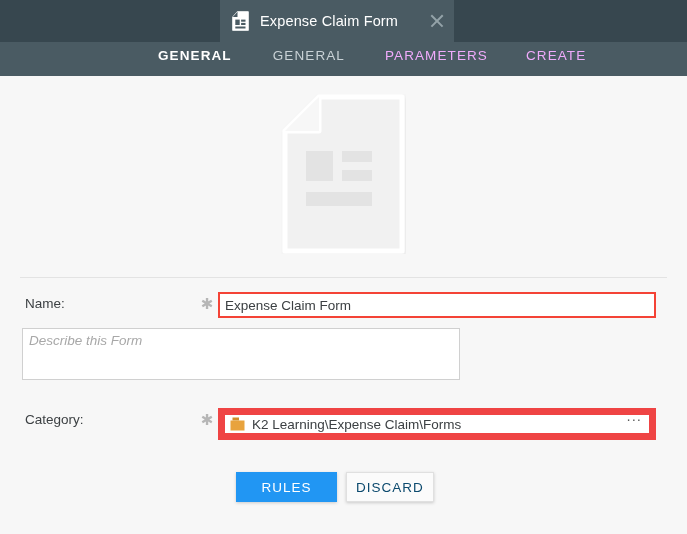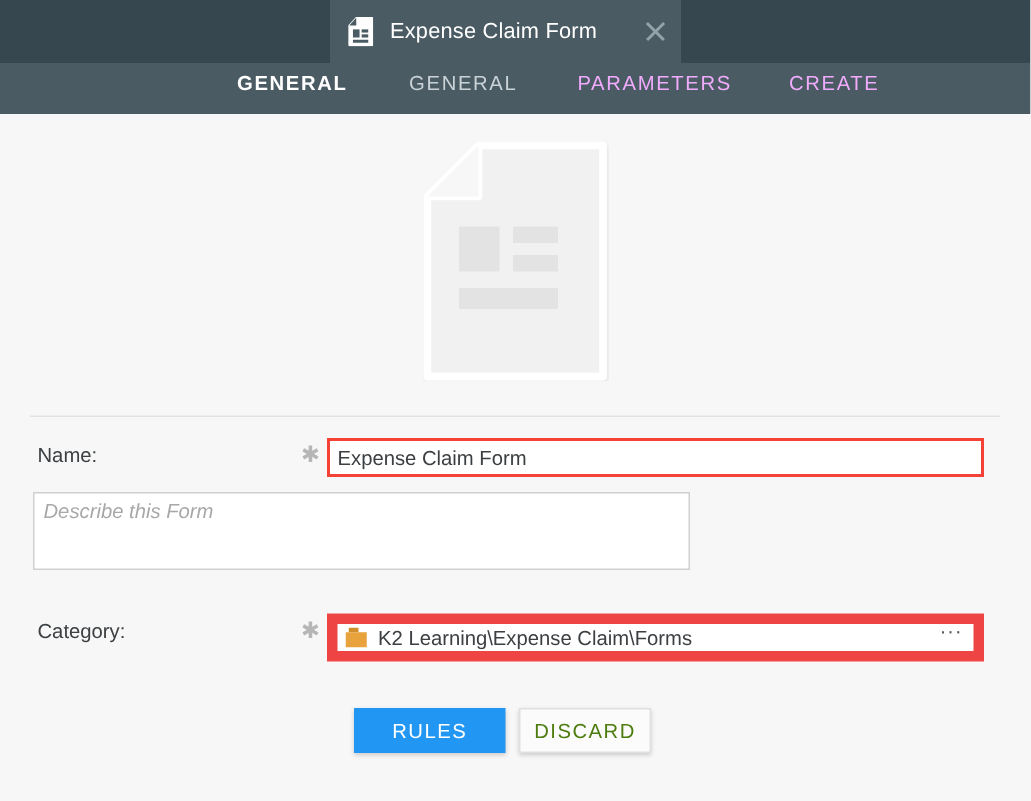--- a/index.html
+++ b/index.html
@@ -251,21 +251,21 @@
     cursor: pointer;
     box-shadow: 0 1px 3px rgba(0,0,0,.18);
   }
   .btn-primary {
     background: #2196f3;
     color: #ffffff;
     width: 101px;
   }
   .btn-secondary {
     background: #fbfbfb;
-    color: #4d7c0f;
+    color: #0c4a6e;
     width: 88px;
     border: 1px solid #e0e0e0;
     margin-left: 9px;
   }
 
   .spacer-row { height: 14px; }
 </style>
 </head>
 <body>
 

